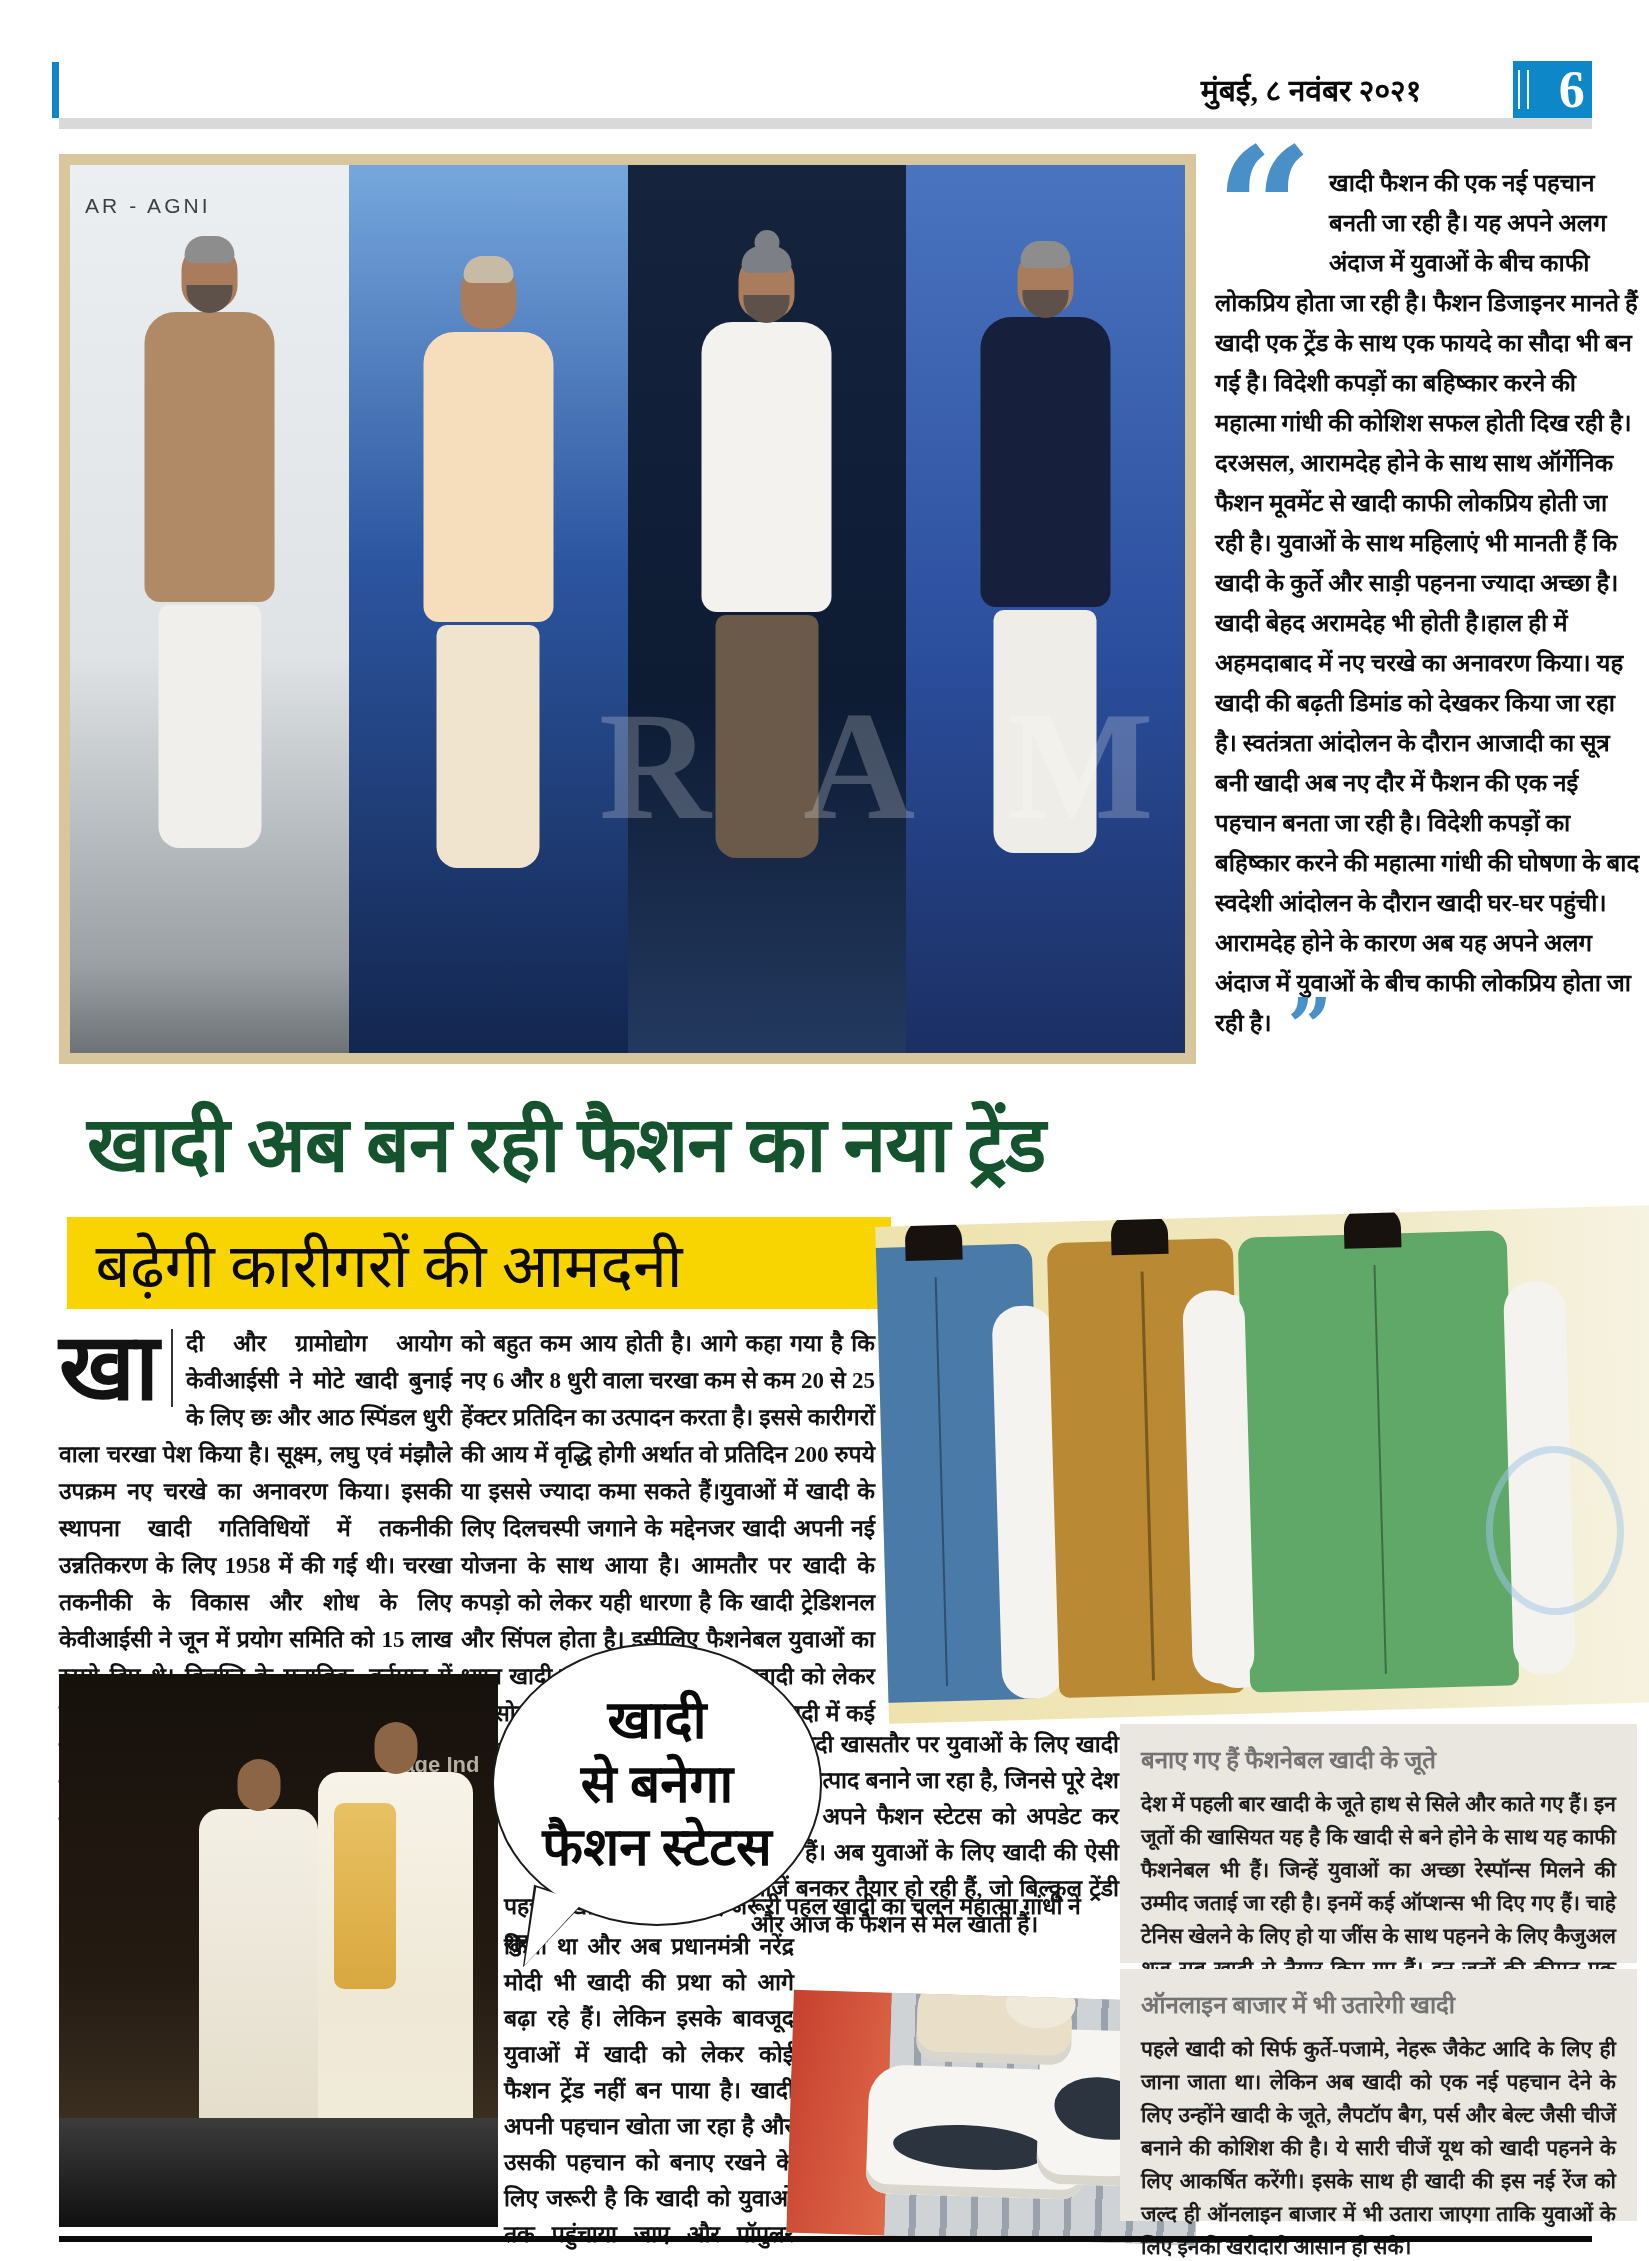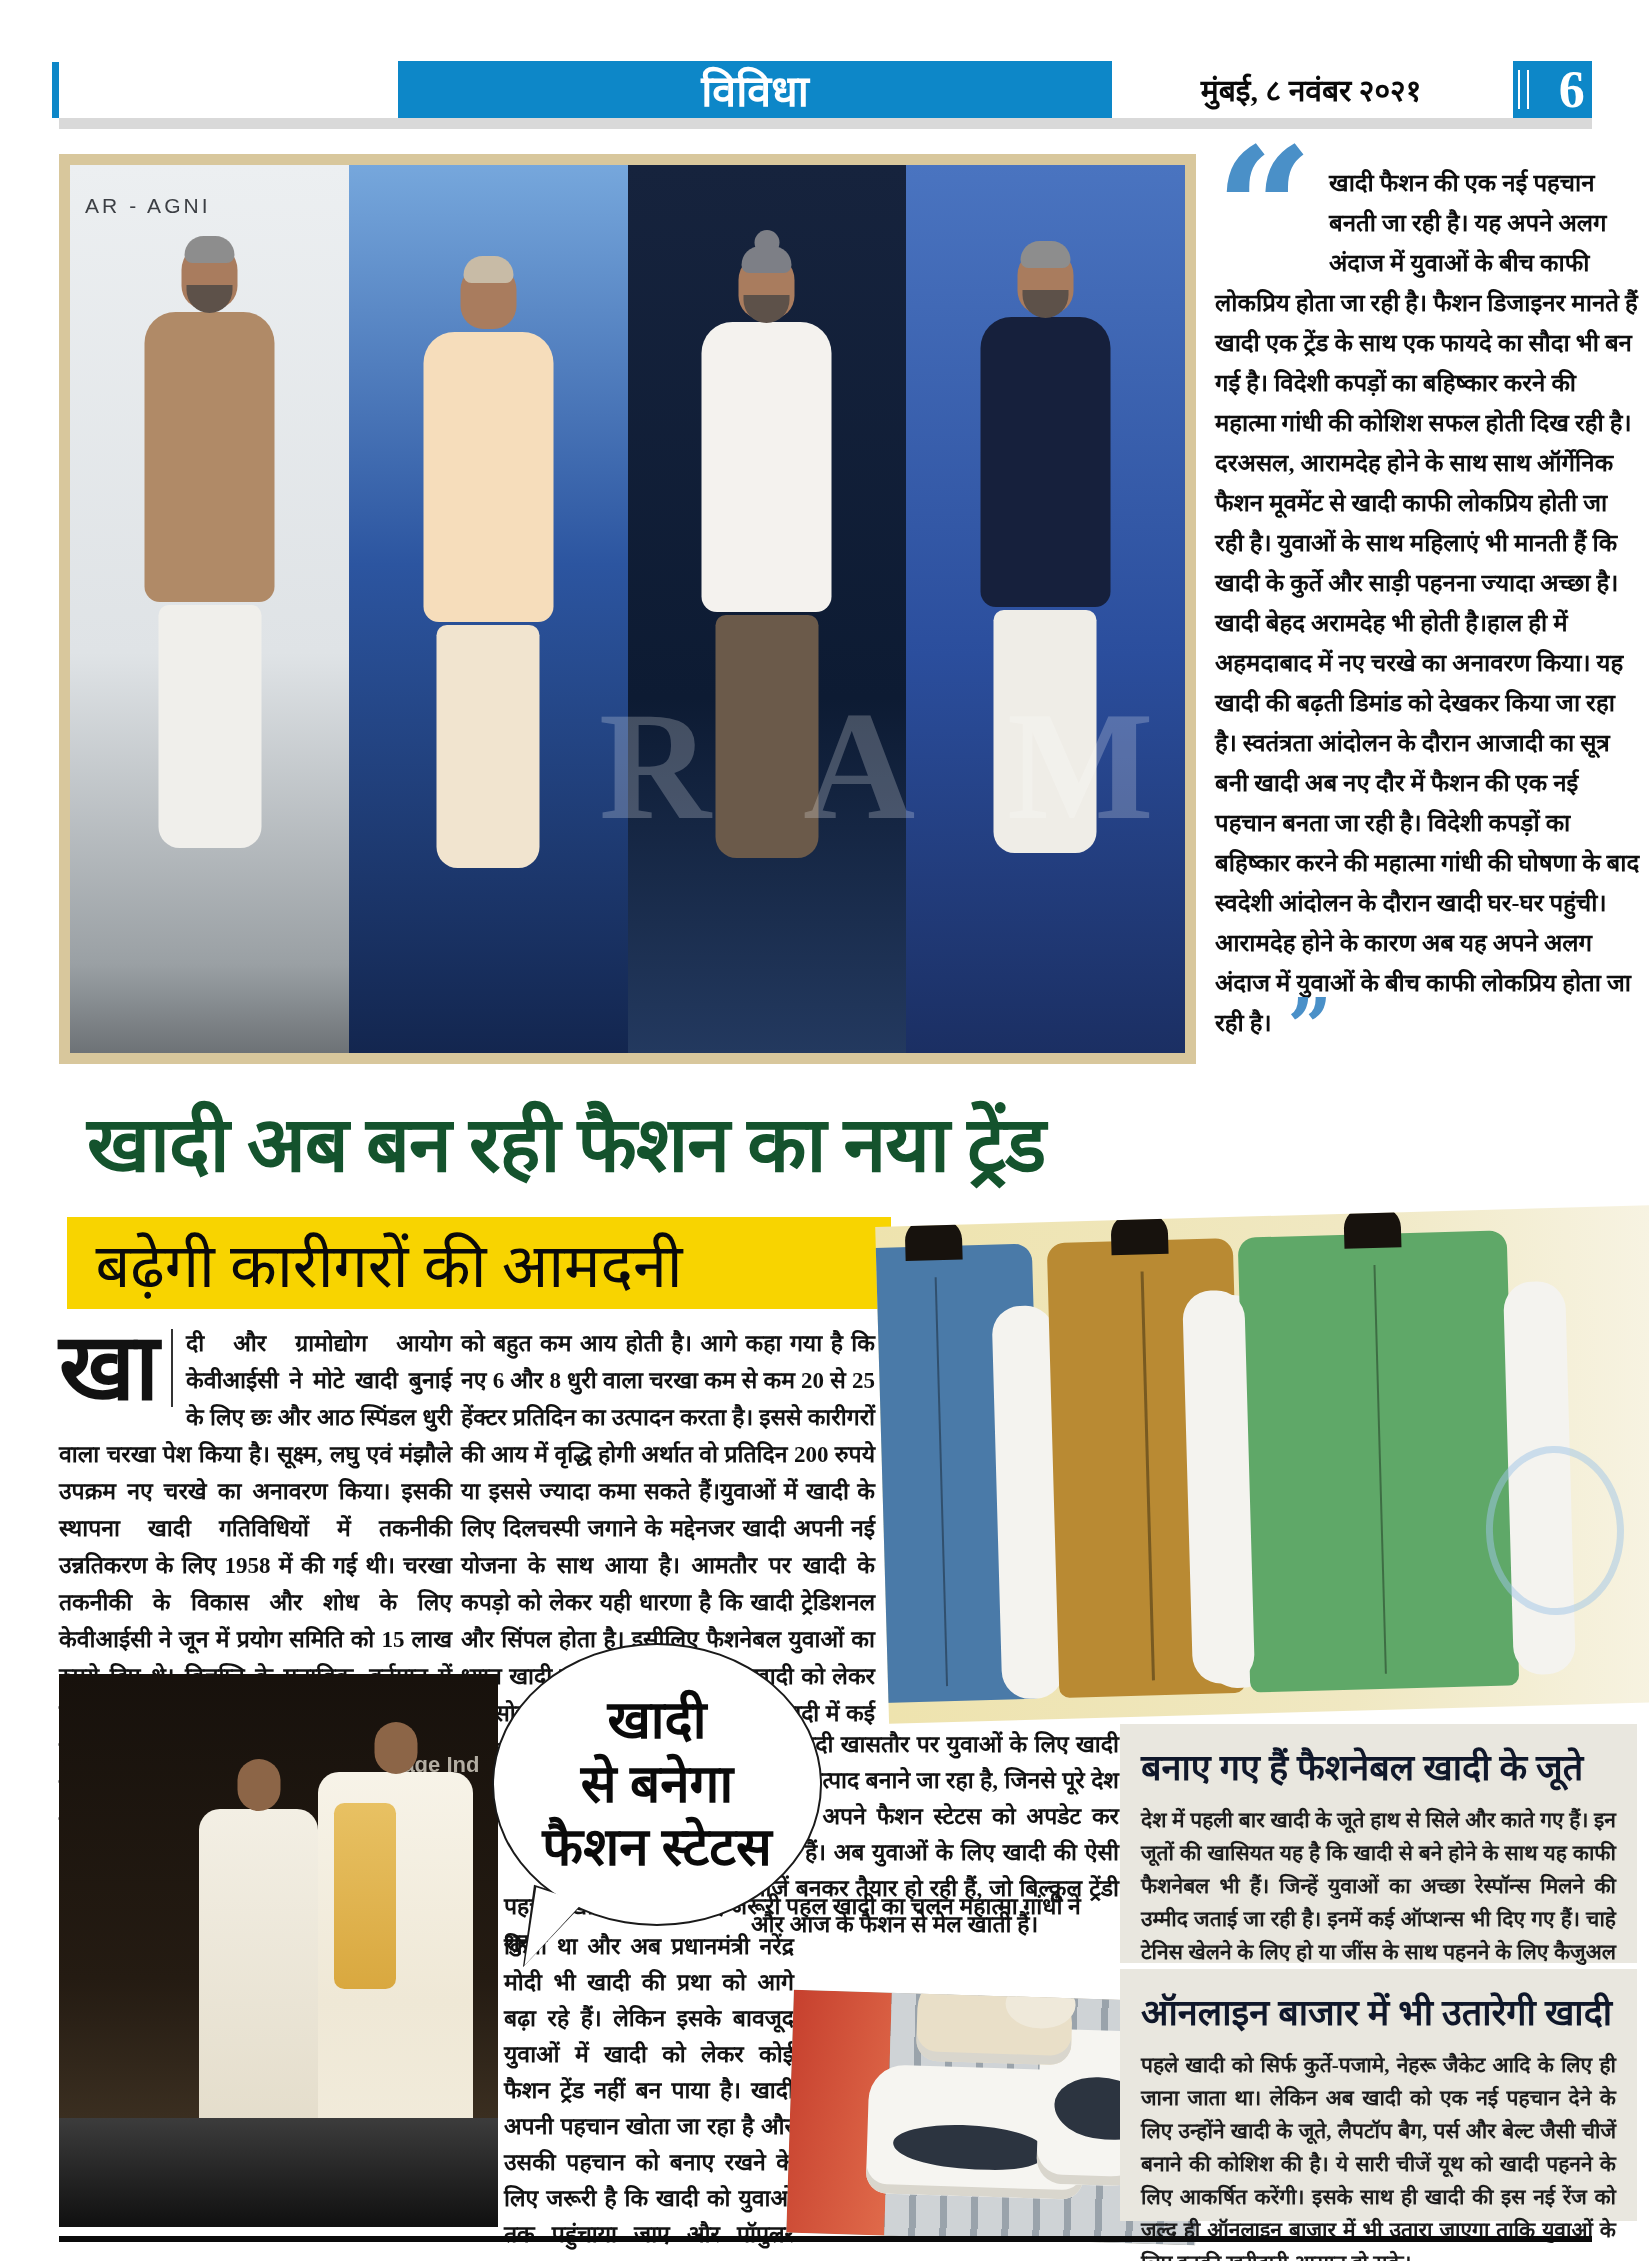--- a/index.html
+++ b/index.html
@@ -96,34 +96,31 @@
   .shoes .plaid{position:absolute;left:98px;top:0;right:0;height:100%;
      background:repeating-linear-gradient(90deg,#cfd3d6 0 24px,#9aa3ab 24px 31px),repeating-linear-gradient(0deg,rgba(120,130,140,.5) 0 21px,rgba(200,205,210,.5) 21px 41px);}
   .sneaker{position:absolute;background:#f6f5f1;border-radius:36px 47px 21px 21px;box-shadow:inset 0 -9.3px 0 #d9d6cd;}
   .swoosh{position:absolute;left:12%;top:45%;width:70%;height:34%;border-radius:50% 60% 40% 60%;background:#2c3440;}
   .toe{position:absolute;right:-3.1px;top:4.1px;width:45%;height:55%;border-radius:50%;background:#efe9da;}
 
   
   .graybox{background:#e9e7df;padding:17.6px 21px;box-sizing:border-box;}
   .gb1{left:1120px;top:1724px;width:517px;height:239px;}
   .gb2{left:1120px;top:1969px;width:517px;height:252px;}
-  .gb-title{font-size:36px;font-weight:900;color:#0f172a;margin:0 0 13.5px 0;}
+  .gb-title{font-size:24px;font-weight:900;color:#737373;margin:0 0 13.5px 0;}
   .gb-body{font-size:21px;line-height:33px;font-weight:bold;color:#1c1c1c;text-align:justify;margin:0;}
 
   .bottom-rule{left:59px;top:2236px;width:1533px;height:6.2px;background:#0a0a0a;}
 </style>
 </head>
 <body>
 
 <div class="page">
 
   <div class="abs hdr-accent"></div>
-  <div class="abs hdr-band">
-    <span>विविधा</span>
-  </div>
   <div class="abs hdr-date">
     <span>मुंबई, ८ नवंबर २०२१</span>
   </div>
   <div class="abs hdr-page">
     <div class="bars"></div>
     <span>6</span>
   </div>
   <div class="abs hdr-shadow"></div>
 
   <div class="abs photo-frame">

